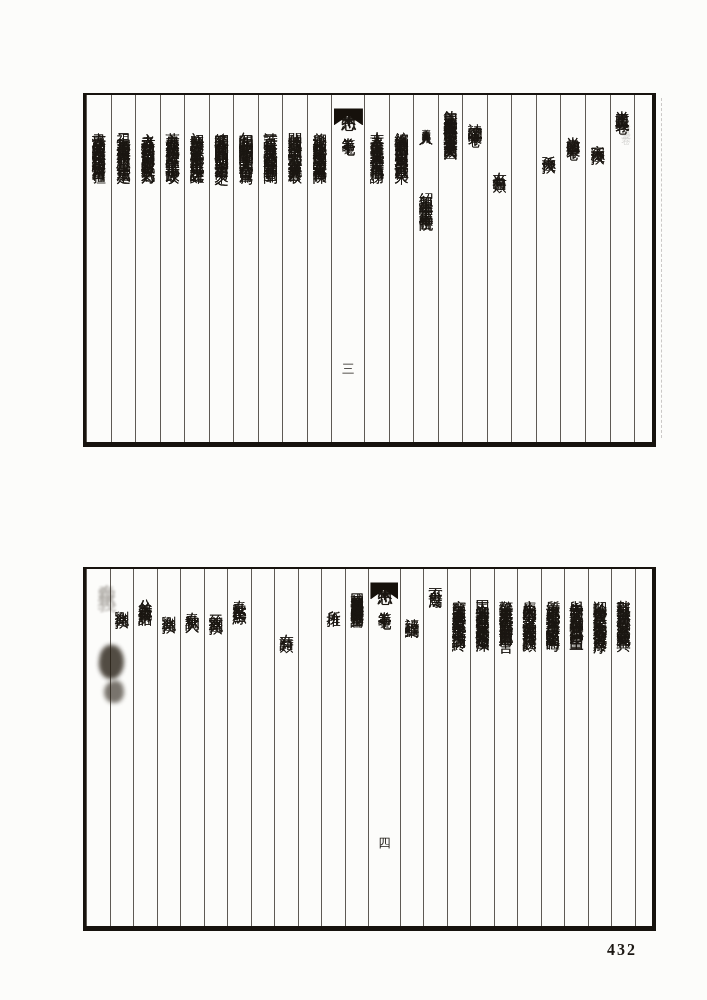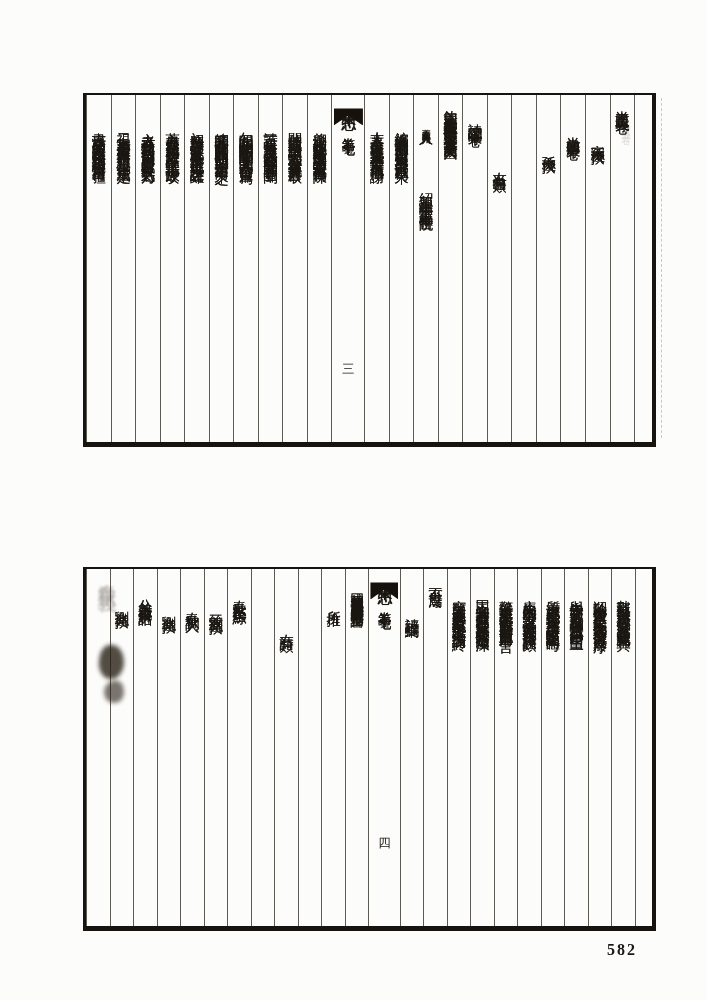--- a/index.html
+++ b/index.html
@@ -212,13 +212,13 @@
       <span class="vtext">劉兆撰</span>
     </div>
   <div class="col"></div>
 
   <div class="ghost" id="ghost-lower-left">春秋正義</div>
   <div class="smudge" id="smudge1"></div>
   <div class="smudge" id="smudge2"></div>
 </div>
 
 <div id="margin-dashes"></div>
-<div id="page-number">582</div>
+<div id="page-number">432</div>
 
 </body></html>

